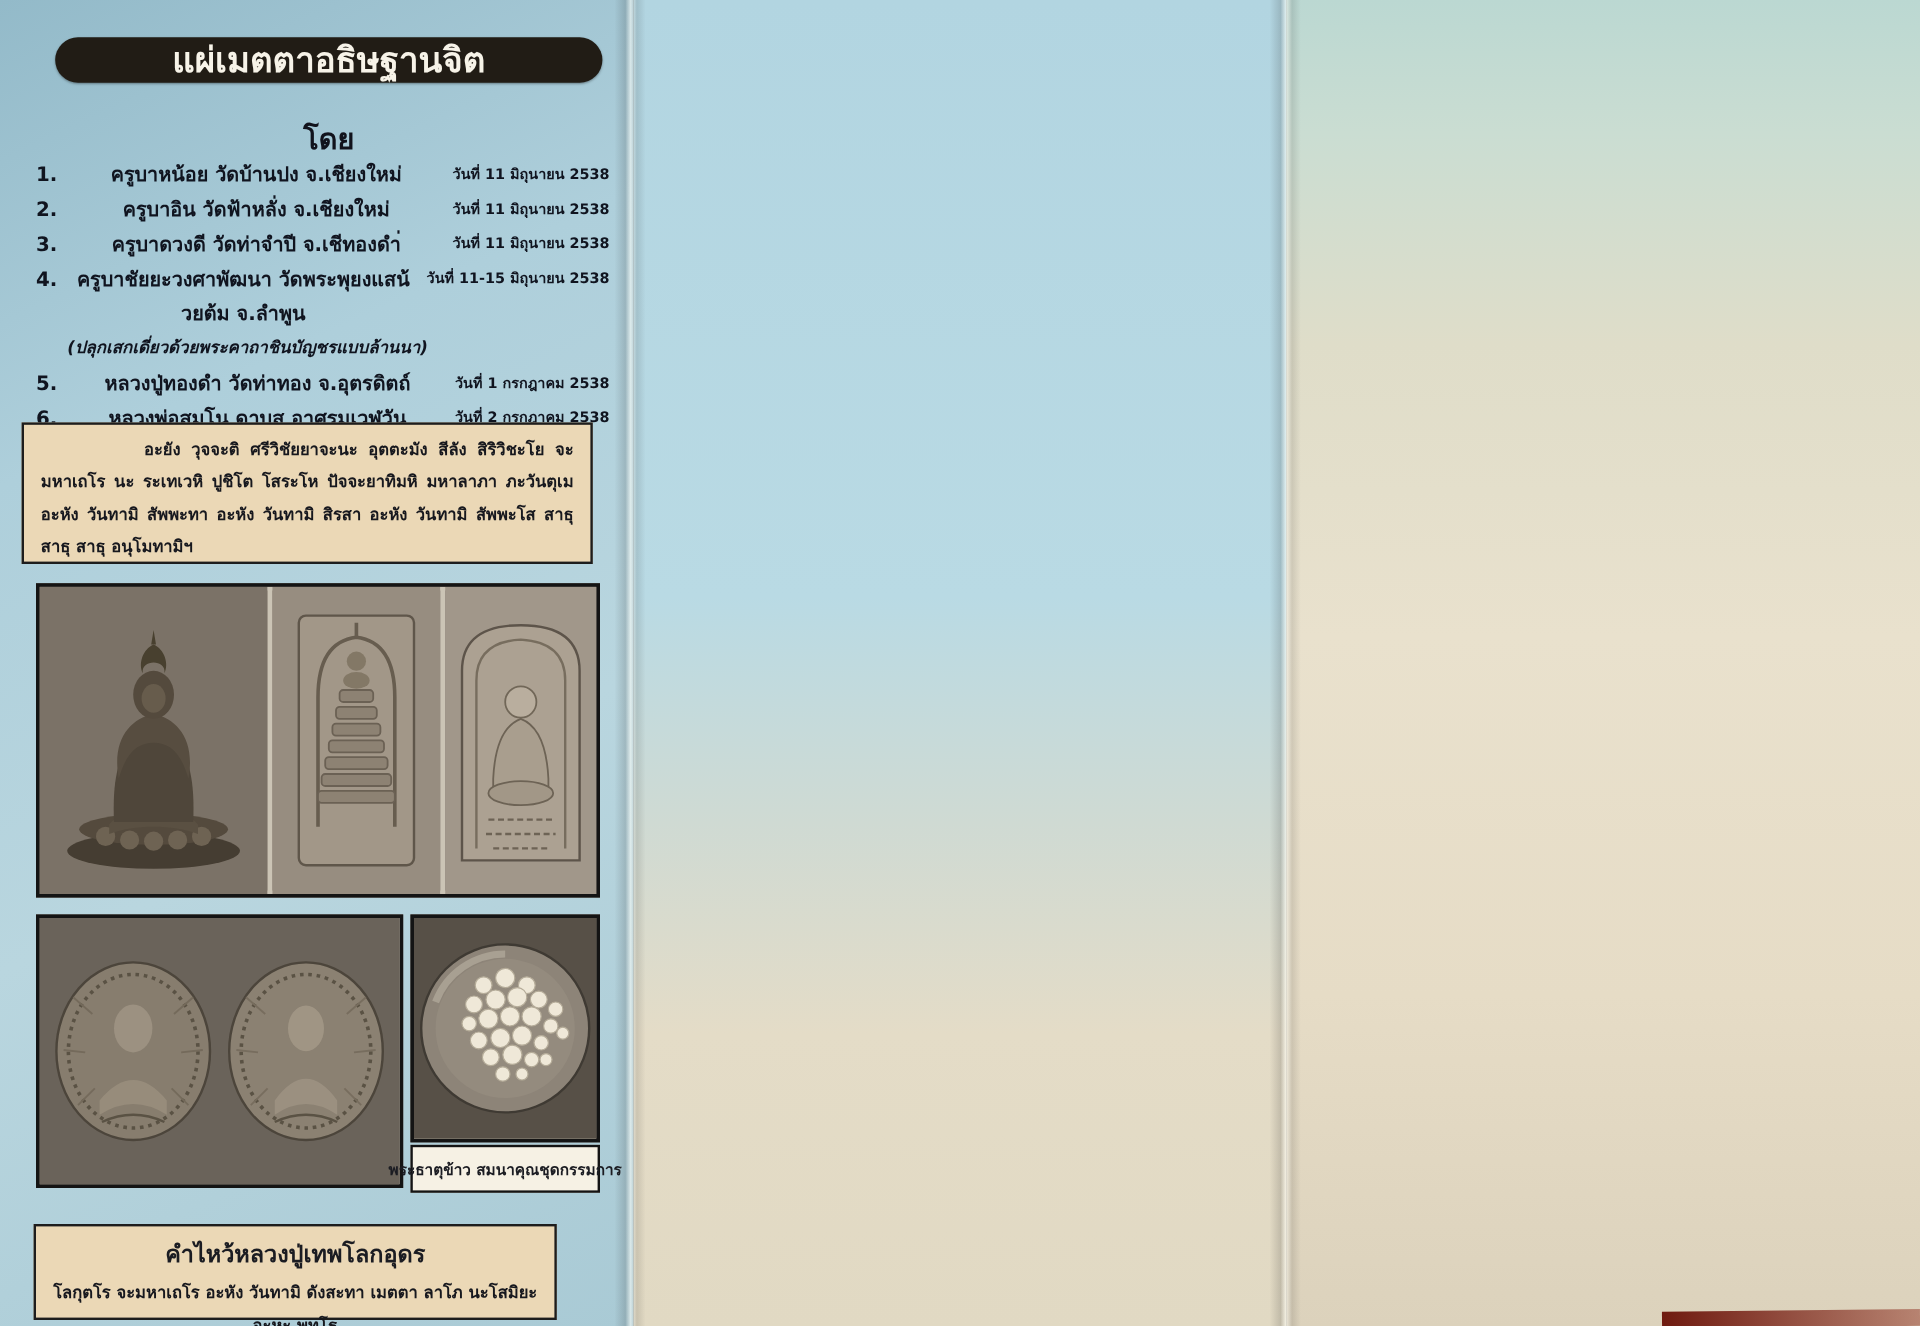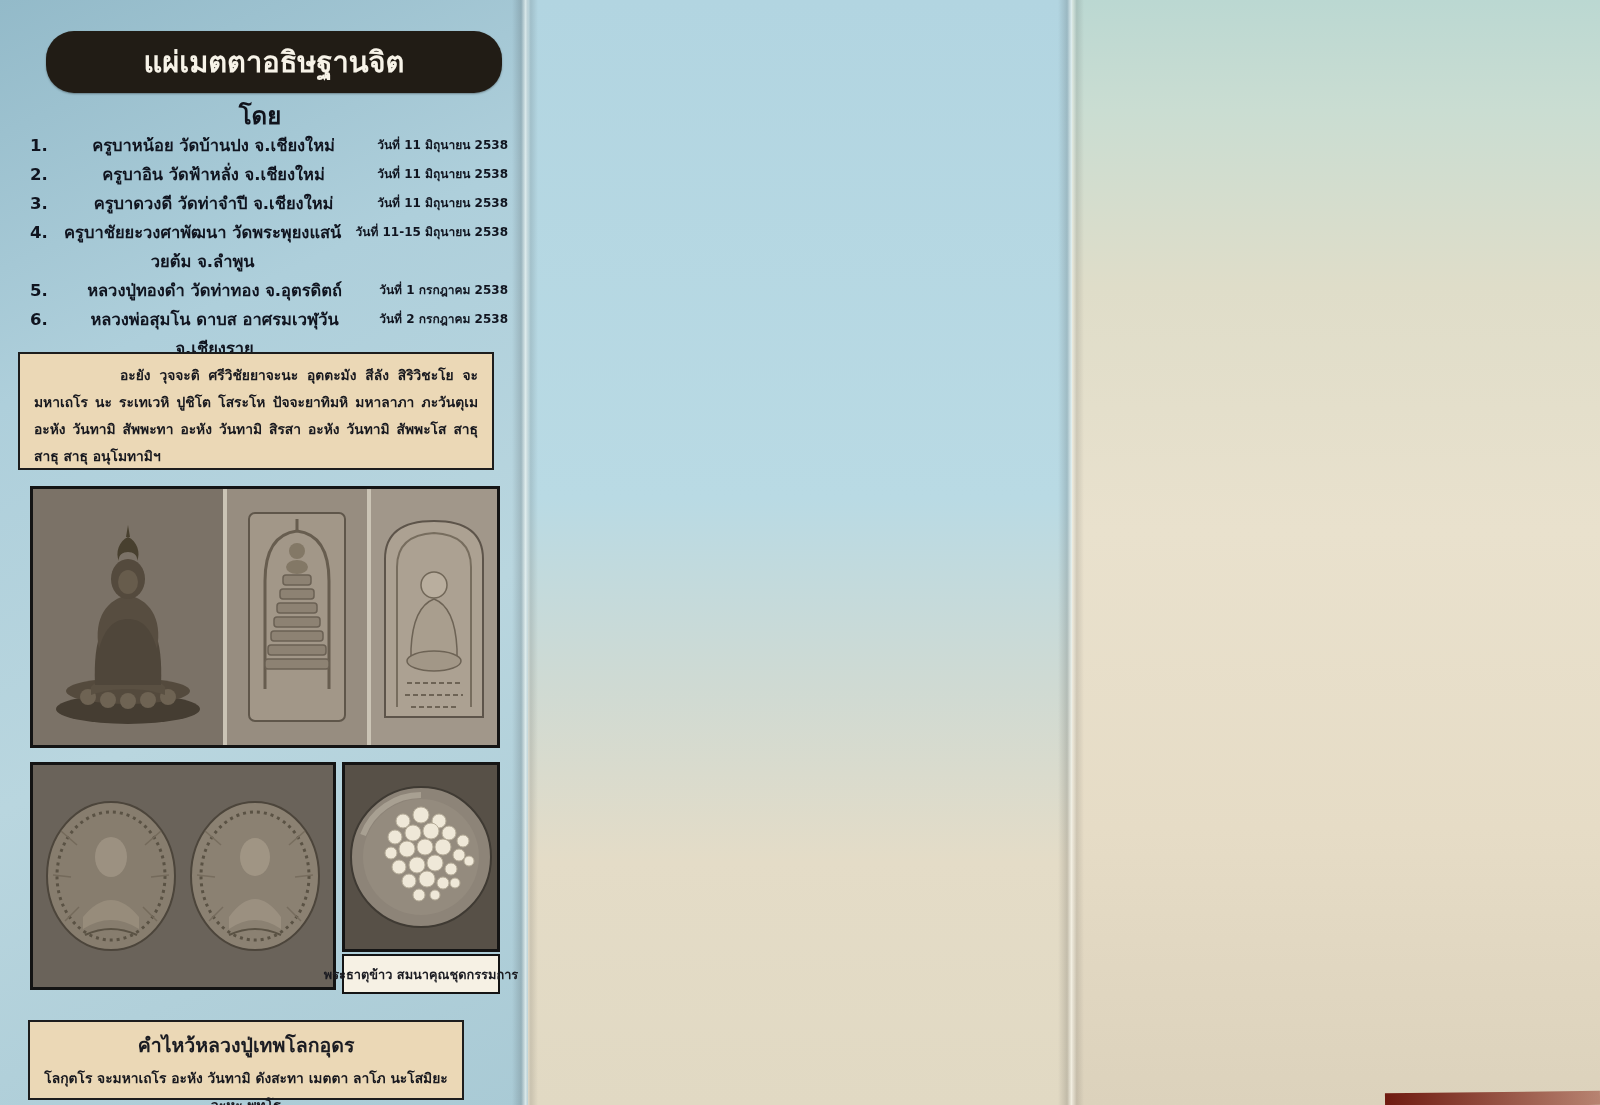--- a/index.html
+++ b/index.html
@@ -25,22 +25,22 @@
   
   .pill{position:absolute;background:#211c15;color:#f7f3e8;border-radius:28px;
     display:flex;align-items:center;justify-content:center;font-weight:bold;
     box-shadow:0 1px 2px rgba(0,0,0,.35);}
   .cream-box{position:absolute;background:#ebd8b6;border:2px solid #1d1d1d;box-sizing:border-box;}
   .photo{position:absolute;border:3px solid #141414;background:#8e8478;box-sizing:border-box;
     box-shadow:inset 0 0 0 3px #d6cfc0;}
   .photo svg{display:block;}
 
   
-  #lp-title{left:46px;top:31px;width:456px;height:62px;font-size:29px;}
-  #lp-by{position:absolute;left:0;top:96px;width:520px;text-align:center;
+  #lp-title{left:46px;top:31px;width:456px;height:38px;font-size:29px;}
+  #lp-by{position:absolute;left:14px;top:96px;width:520px;text-align:center;
     font-size:24px;font-weight:bold;color:#11131c;}
   #blessers{position:absolute;left:30px;top:131px;width:478px;font-size:16.5px;font-weight:bold;color:#10141f;}
   .blesser-row{display:flex;line-height:29px;}
   .b-num{width:26px;flex:none;}
   .b-name{flex:1;text-align:center;}
   .b-date{flex:none;font-size:12px;white-space:nowrap;padding-left:6px;}
   .blesser-note{line-height:29px;font-style:italic;font-size:14px;padding-left:26px;}
   #prayer1{left:18px;top:352px;width:476px;height:118px;padding:8px 14px;}
   .prayer-title{text-align:center;font-weight:bold;font-size:19.5px;margin:2px 0 4px;}
   .prayer-text{font-size:13.8px;font-weight:bold;line-height:1.95;text-align:justify;text-indent:86px;margin:0;color:#17181e;}
@@ -90,29 +90,30 @@
         </div>
 
         <div class="blesser-row">
           <span class="b-num">2.</span>
           <span class="b-name">ครูบาอิน วัดฟ้าหลั่ง จ.เชียงใหม่</span>
           <span class="b-date">วันที่ 11 มิถุนายน 2538</span>
         </div>
 
         <div class="blesser-row">
           <span class="b-num">3.</span>
-          <span class="b-name">ครูบาดวงดี วัดท่าจำปี จ.เชียงใหม่</span>
+          <span class="b-name">ครูบาดวงดี วัดท่าจำปี จ.เชีทองดำ่</span>
           <span class="b-date">วันที่ 11 มิถุนายน 2538</span>
         </div>
 
         <div class="blesser-row">
           <span class="b-num">4.</span>
           <span class="b-name">ครูบาชัยยะวงศาพัฒนา วัดพระพุยงแสน้วยต้ม จ.ลำพูน</span>
           <span class="b-date">วันที่ 11-15 มิถุนายน 2538</span>
         </div>
+        <div class="blesser-note">(ปลุกเสกเดี่ยวด้วยพระคาถาชินบัญชรแบบล้านนา)</div>
 
         <div class="blesser-row">
           <span class="b-num">5.</span>
           <span class="b-name">หลวงปู่ทองดำ วัดท่าทอง จ.อุตรดิตถ์</span>
           <span class="b-date">วันที่ 1 กรกฎาคม 2538</span>
         </div>
 
         <div class="blesser-row">
           <span class="b-num">6.</span>
           <span class="b-name">หลวงพ่อสุมโน ดาบส อาศรมเวฬุวัน จ.เชียงราย</span>

